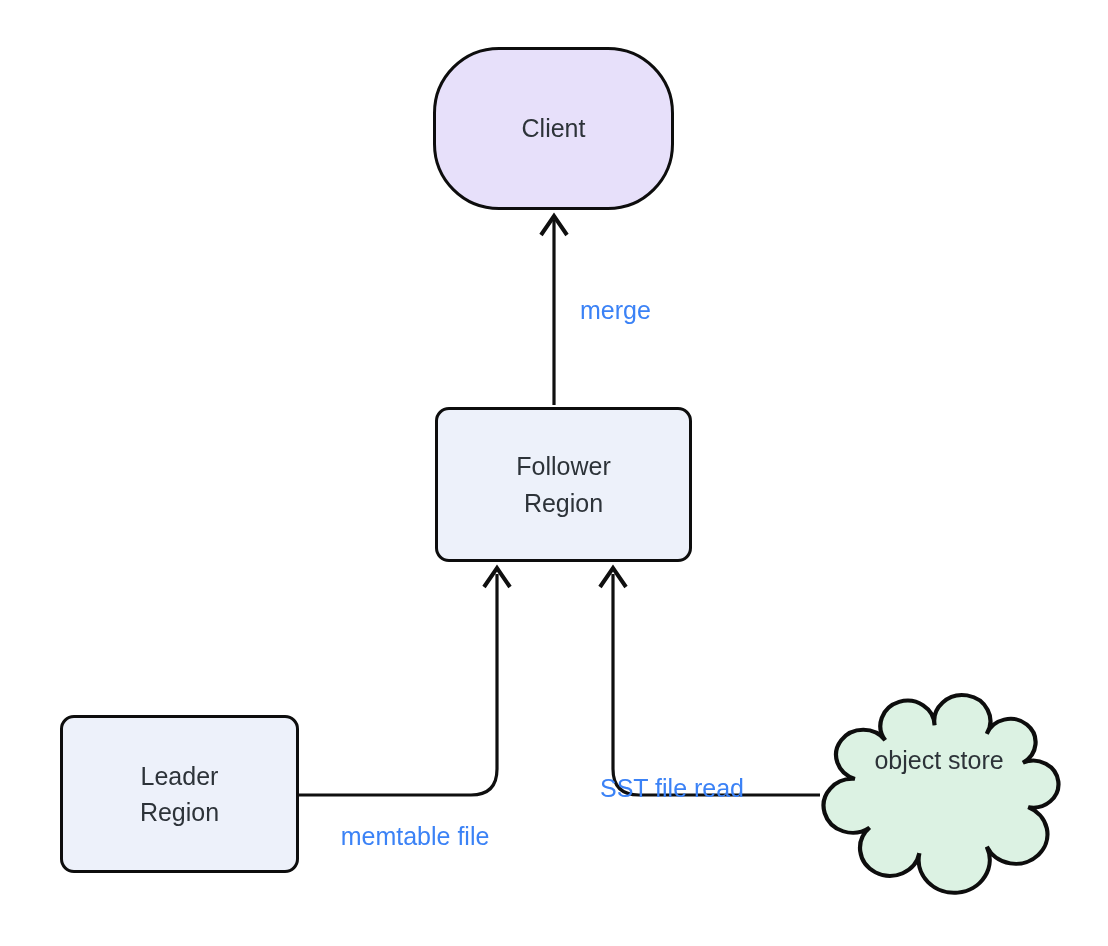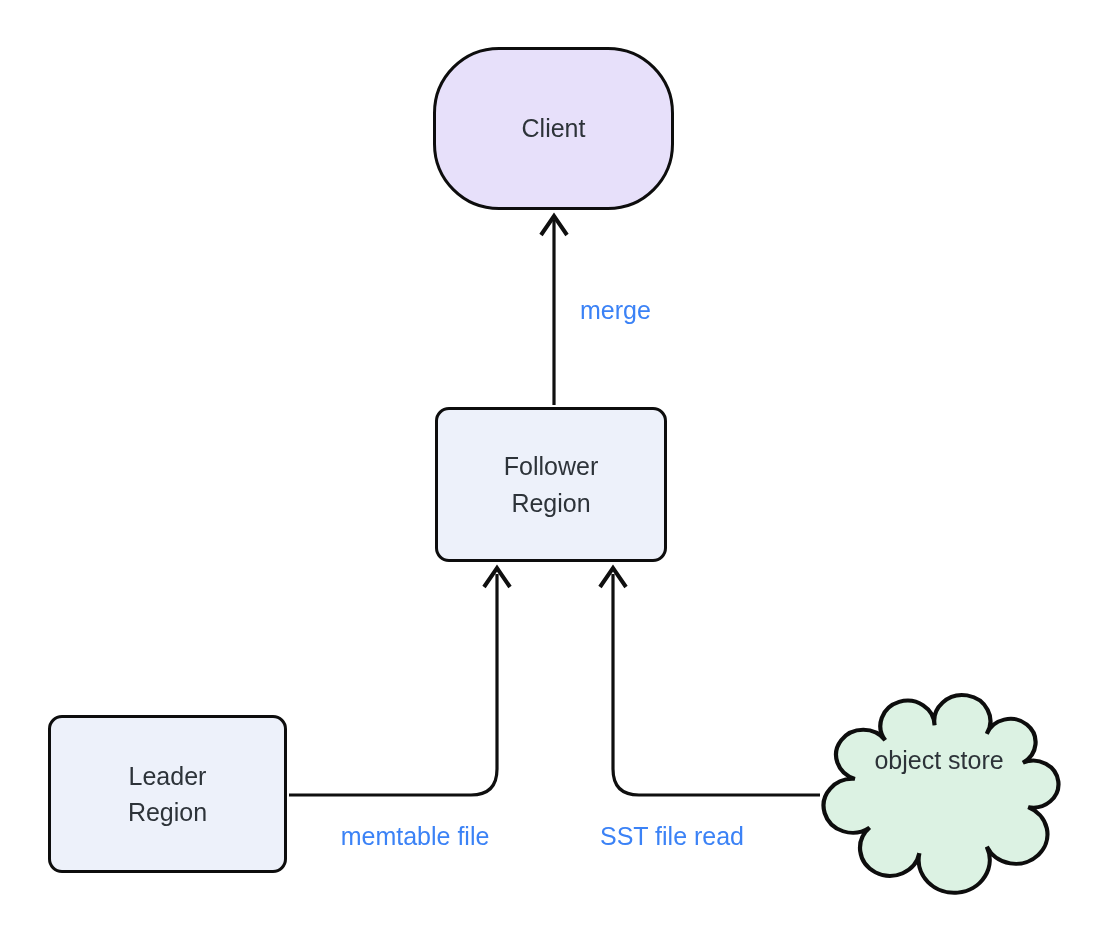--- a/index.html
+++ b/index.html
@@ -61,21 +61,21 @@
     white-space: nowrap;
   }
   .edge-label {
     position: absolute;
     color: #3b82f6;
     font-size: 25px;
     white-space: nowrap;
   }
   .edge-label.merge { left: 580px; top: 296px; }
   .edge-label.memtable { left: 415px; top: 822px; transform: translateX(-50%); }
-  .edge-label.sst { left: 672px; top: 822px; transform: translateX(-50%); }
+  .edge-label.sst { left: 672px; top: 774px; transform: translateX(-50%); }
 </style>
 </head>
 <body>
 
 <div class="canvas">
 
   <svg class="edge-layer" viewBox="0 0 1108 946" xmlns="http://www.w3.org/2000/svg">
 
     <g>
       <path class="edge-line" d="M 554 405 L 554 220"></path>
@@ -90,25 +90,25 @@
     <g>
       <path class="edge-line" d="M 820 795 L 639 795 Q 613 795 613 769 L 613 574"></path>
       <path class="arrowhead" d="M 600 587 L 613 568 L 626 587"></path>
     </g>
   </svg>
 
   <div class="node stadium fill-client" style="left:433px; top:47px; width:241px; height:163px;">
     <span>Client</span>
   </div>
 
-  <div class="node rounded fill-region" style="left:435px; top:407px; width:232px; height:155px;">
+  <div class="node rounded fill-region" style="left:435px; top:407px; width:257px; height:155px;">
     <span class="node-label-wrap">Follower Region</span>
   </div>
 
-  <div class="node rounded fill-region" style="left:48px; top:715px; width:239px; height:158px;">
+  <div class="node rounded fill-region" style="left:60px; top:715px; width:239px; height:158px;">
     <span class="node-label-wrap">Leader Region</span>
   </div>
 
   <svg class="cloud-svg" viewBox="-13 -13 262 237" preserveAspectRatio="none" xmlns="http://www.w3.org/2000/svg">
     <path stroke="#0d0d0d" stroke-width="4.5" d="M 26.4 87
              A 29 29 0 1 1 58.9 42.5
              A 29 29 0 1 1 111.7 25.3
              A 30 30 0 1 1 167.5 35.1
              A 27 27 0 1 1 206.1 68.3
              A 27 27 0 1 1 211.8 119.4

